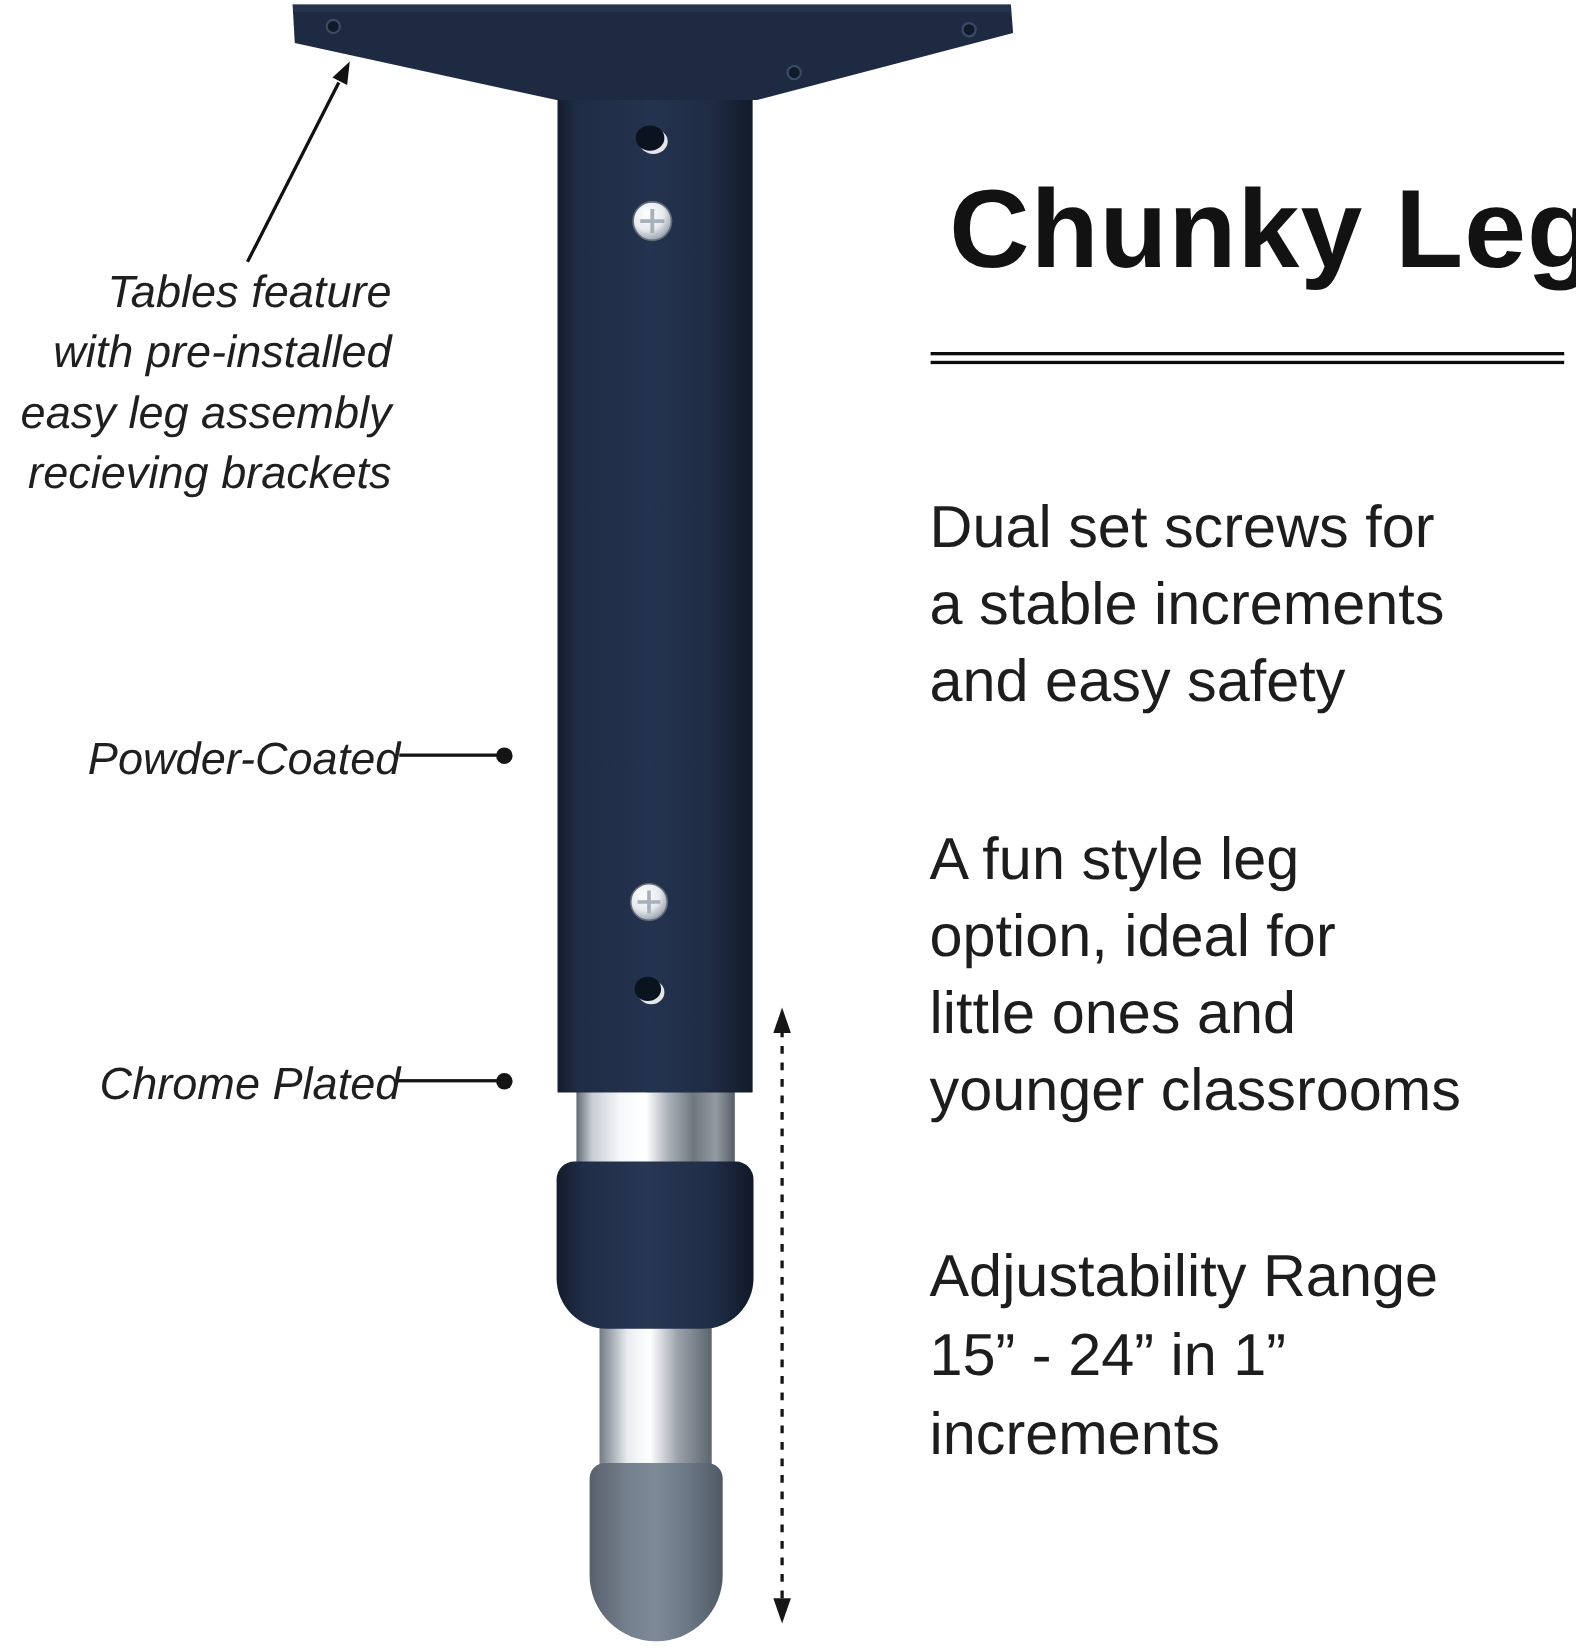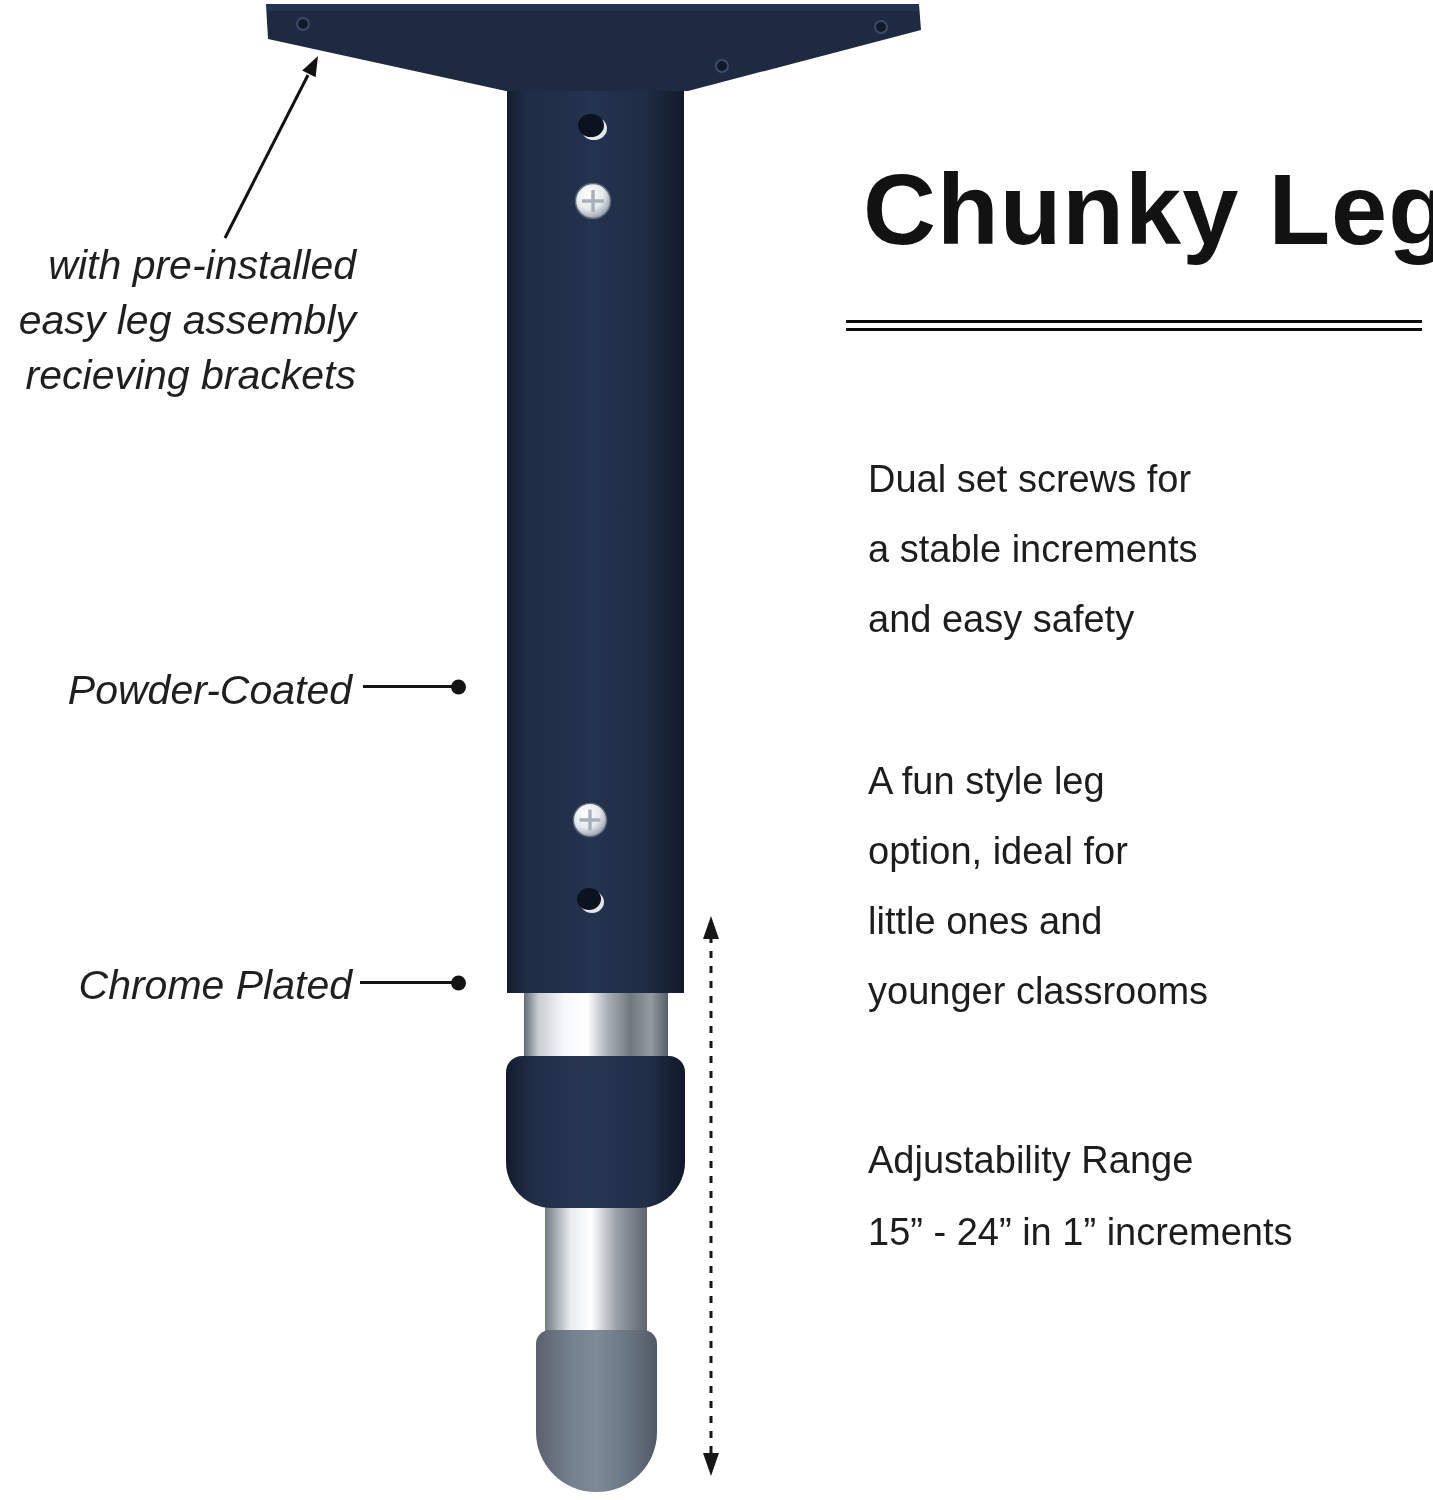--- a/index.html
+++ b/index.html
@@ -53,38 +53,38 @@
     width:15px; height:15px; border-radius:50%; background:#141414;
   }
 
   
   .assembly-note {
     position:absolute; left:4px; top:238px; width:352px;
     font-style:italic; font-size:41px; line-height:55px;
     text-align:right; color:#1f1f1f; z-index:9;
   }
   .side-label {
-    position:absolute; left:0; width:352px; text-align:right;
+    position:absolute; left:12px; width:352px; text-align:right;
     font-style:italic; font-size:41px; color:#1f1f1f; z-index:9;
   }
   .label-powder { top:667px; }
   .label-chrome { top:962px; }
 
   .page-title {
     position:absolute; left:843px; top:152px;
     font-size:101px; font-weight:600; letter-spacing:1px;
     color:#121212; white-space:nowrap; z-index:9;margin-left:20px;
   }
   .title-divider {
     position:absolute; left:846px; top:320px; width:576px; height:11px;
     border-top:3px solid #0c0c0c; border-bottom:3px solid #0c0c0c; z-index:9;
   }
   .feature {
     position:absolute; left:845px;
-    font-size:38px; line-height:70px; color:#1d1d1d; z-index:9;margin-left:23px;
+    font-size:54px; line-height:70px; color:#1d1d1d; z-index:9;
   }
   .feature-screws { top:444px; }
   .feature-style  { top:746px; }
   .feature-adjust { top:1124px; line-height:72px; }
 </style>
 </head>
 <body>
 
 <div id="canvas">
 
@@ -142,20 +142,21 @@
     <line x1="19" y1="22" x2="19" y2="542" stroke="#161616" stroke-width="3" stroke-dasharray="7 8"></line>
     <polygon points="19,2 11,25 27,25" fill="#161616"></polygon>
     <polygon points="19,562 11,539 27,539" fill="#161616"></polygon>
   </svg>
 
   <div class="callout-line" style="left:363px; top:685px; width:90px;"></div>
 
   <div class="callout-line" style="left:360px; top:981px; width:93px;"></div>
 
   <div class="assembly-note">
+    <div>Tables feature</div>
     <div>with pre-installed</div>
     <div>easy leg assembly</div>
     <div>recieving brackets</div>
   </div>
 
   <div class="side-label label-powder">Powder-Coated</div>
 
   <div class="side-label label-chrome">Chrome Plated</div>
 
   <div class="page-title">Chunky Leg</div>

